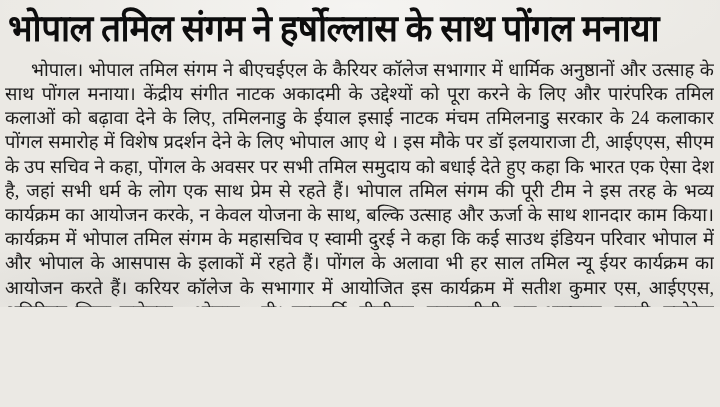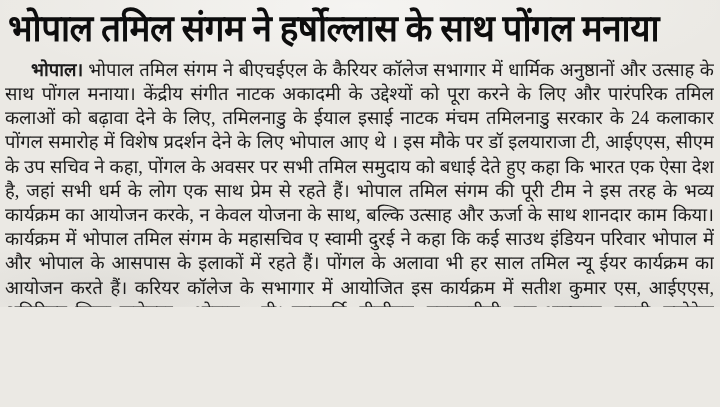--- a/index.html
+++ b/index.html
@@ -39,21 +39,21 @@
     margin:8px 6px 0 5px;
     font-size:18.4px;
     line-height:24.2px;
     text-align:justify;
     text-indent:26px;
     color:var(--ink);
     max-height:346px;
     overflow:hidden;
   }
   .dateline{
-    font-weight:bold;
+    font-weight:normal;
     padding-right:5px;
   }
   
   .cutoff-strip{
     position:absolute;left:0;bottom:0;width:720px;height:5px;overflow:hidden;
     opacity:0.35;
   }
 </style>
 </head>
 <body>

